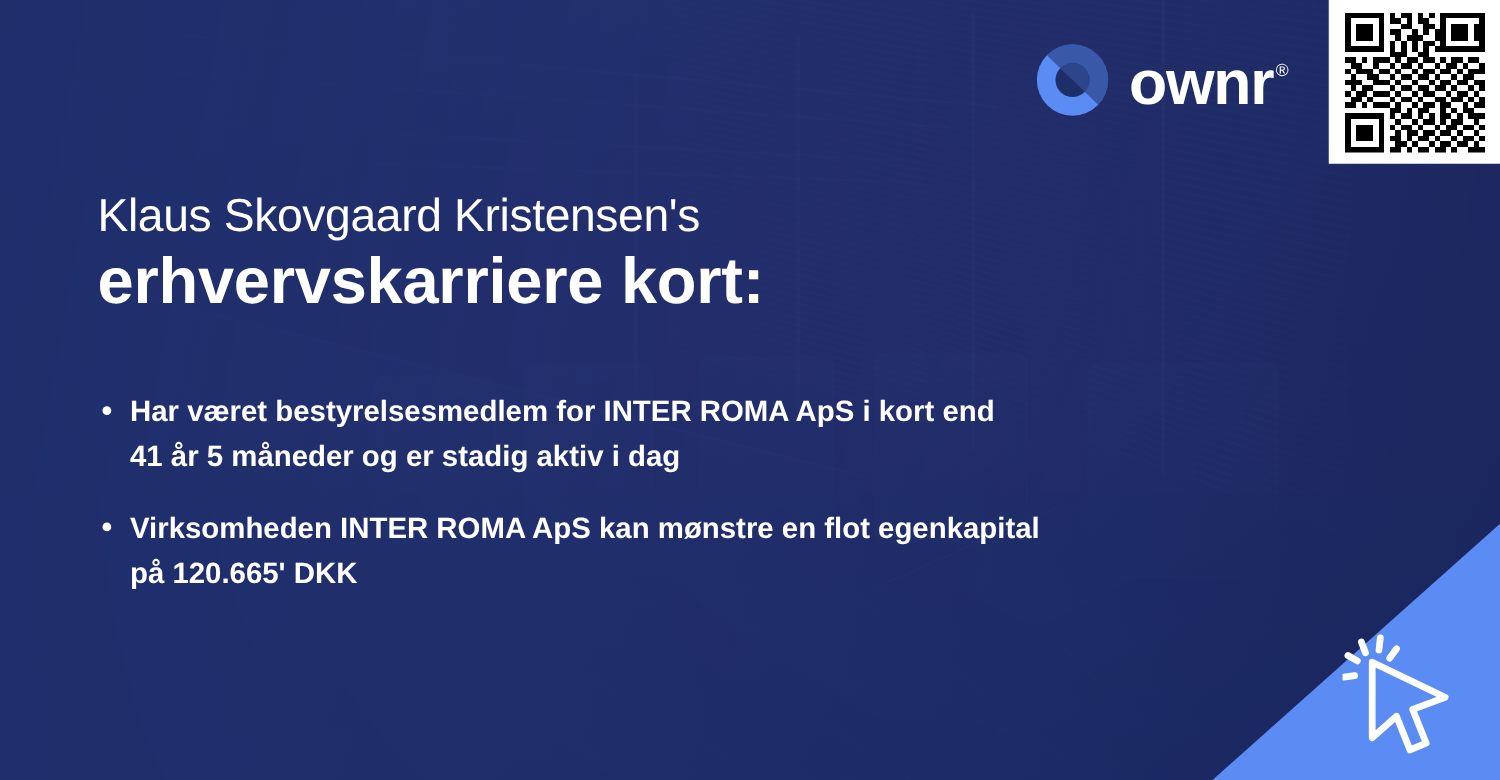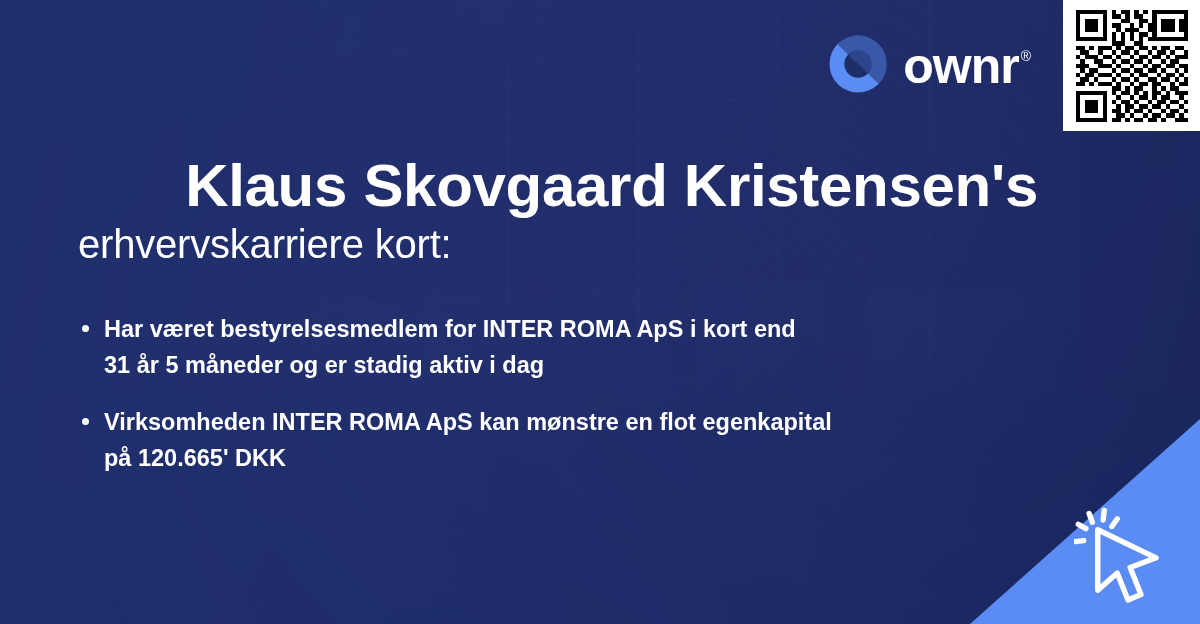--- a/index.html
+++ b/index.html
@@ -200,31 +200,30 @@
   }
 
   
   .headline {
     position: absolute;
     left: 78px;
     top: 152px;
     width: 960px;
   }
   .headline-line1 {
-    font-size: 60px;
-    font-weight: bold;
+    font-size: 37px;
+    font-weight: normal;
     color: #ffffff;
     line-height: 1.12;
     letter-spacing: -0.3px;
     margin: 0;
-    text-align: right;
   }
   .headline-line2 {
-    font-size: 40px;
-    font-weight: normal;
+    font-size: 52px;
+    font-weight: bold;
     color: #ffffff;
     line-height: 1.25;
     letter-spacing: -0.2px;
     margin: 0;
   }
 
   
   .facts {
     position: absolute;
     left: 78px;
@@ -676,21 +675,21 @@
 
   <div class="headline">
     <div class="headline-line1">Klaus Skovgaard Kristensen's</div>
     <div class="headline-line2">erhvervskarriere kort:</div>
   </div>
 
   <ul class="facts">
     <li>
       <span class="bullet-dot"></span>
       <span class="fact-text">Har været bestyrelsesmedlem for INTER ROMA ApS i kort end</span>
-      <span class="fact-text">31 år 5 måneder og er stadig aktiv i dag</span>
+      <span class="fact-text">41 år 5 måneder og er stadig aktiv i dag</span>
     </li>
     <li>
       <span class="bullet-dot"></span>
       <span class="fact-text">Virksomheden INTER ROMA ApS kan mønstre en flot egenkapital</span>
       <span class="fact-text">på 120.665' DKK</span>
     </li>
   </ul>
 
 </div>
 

